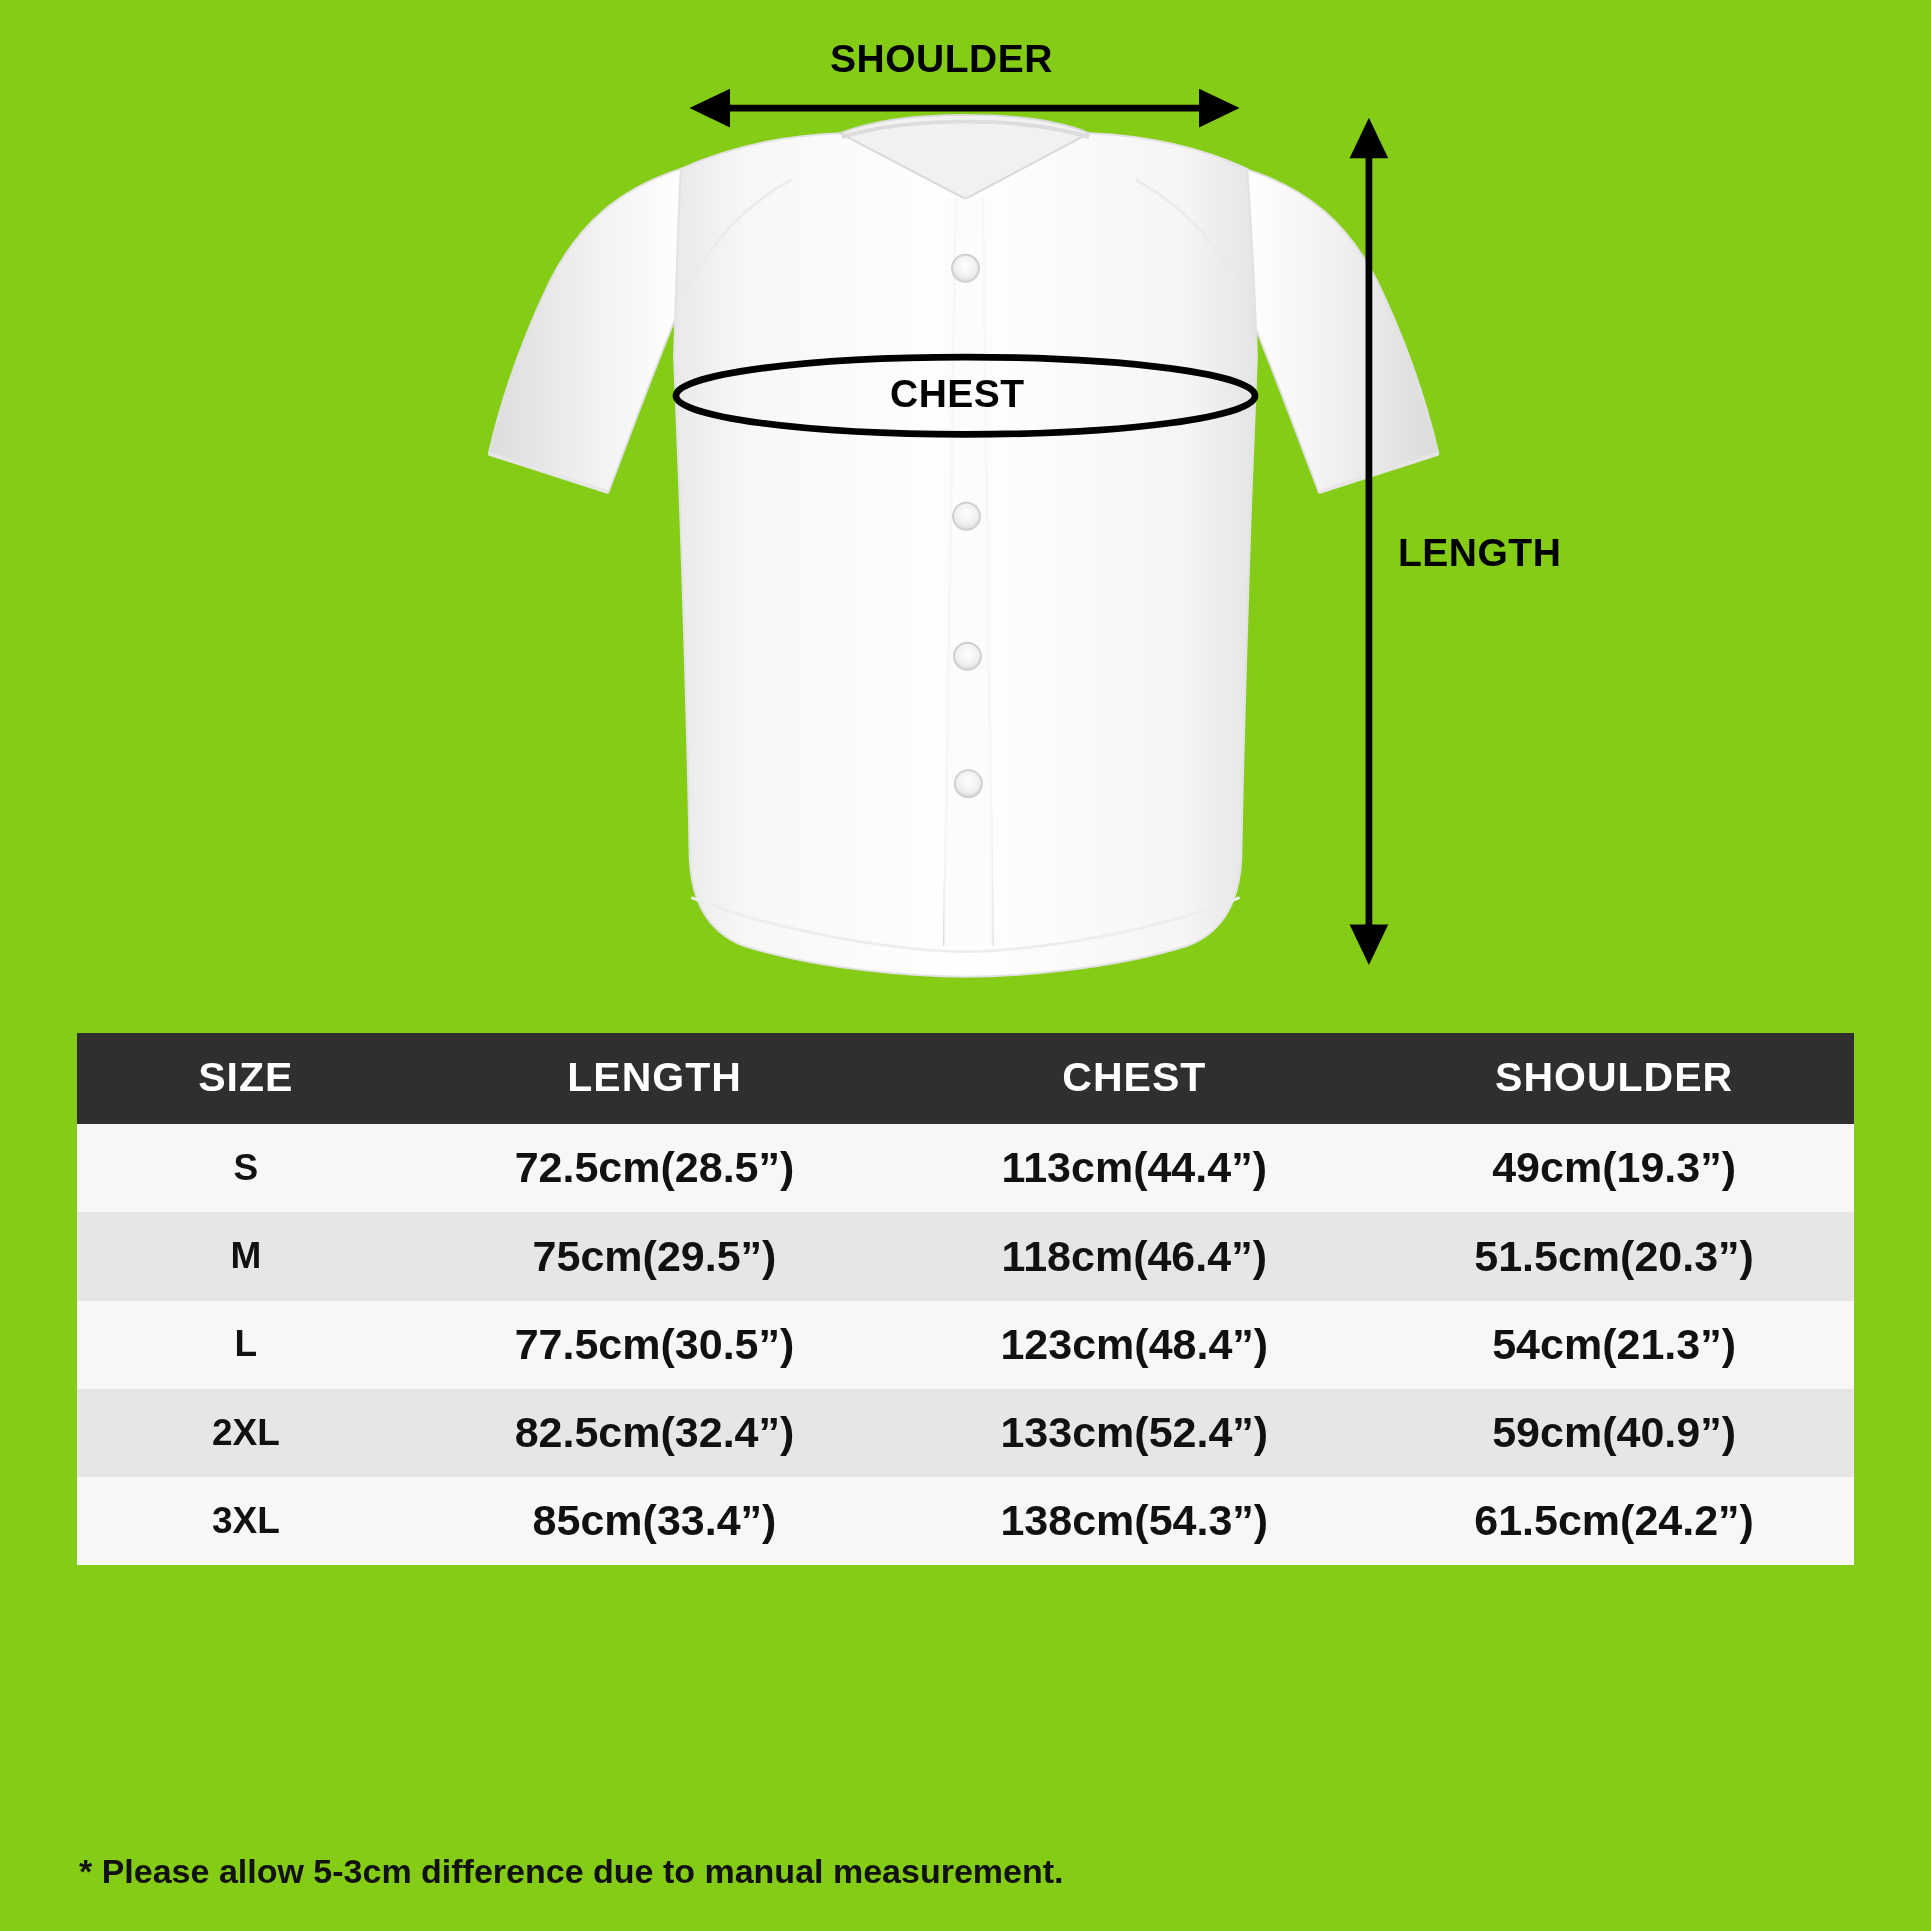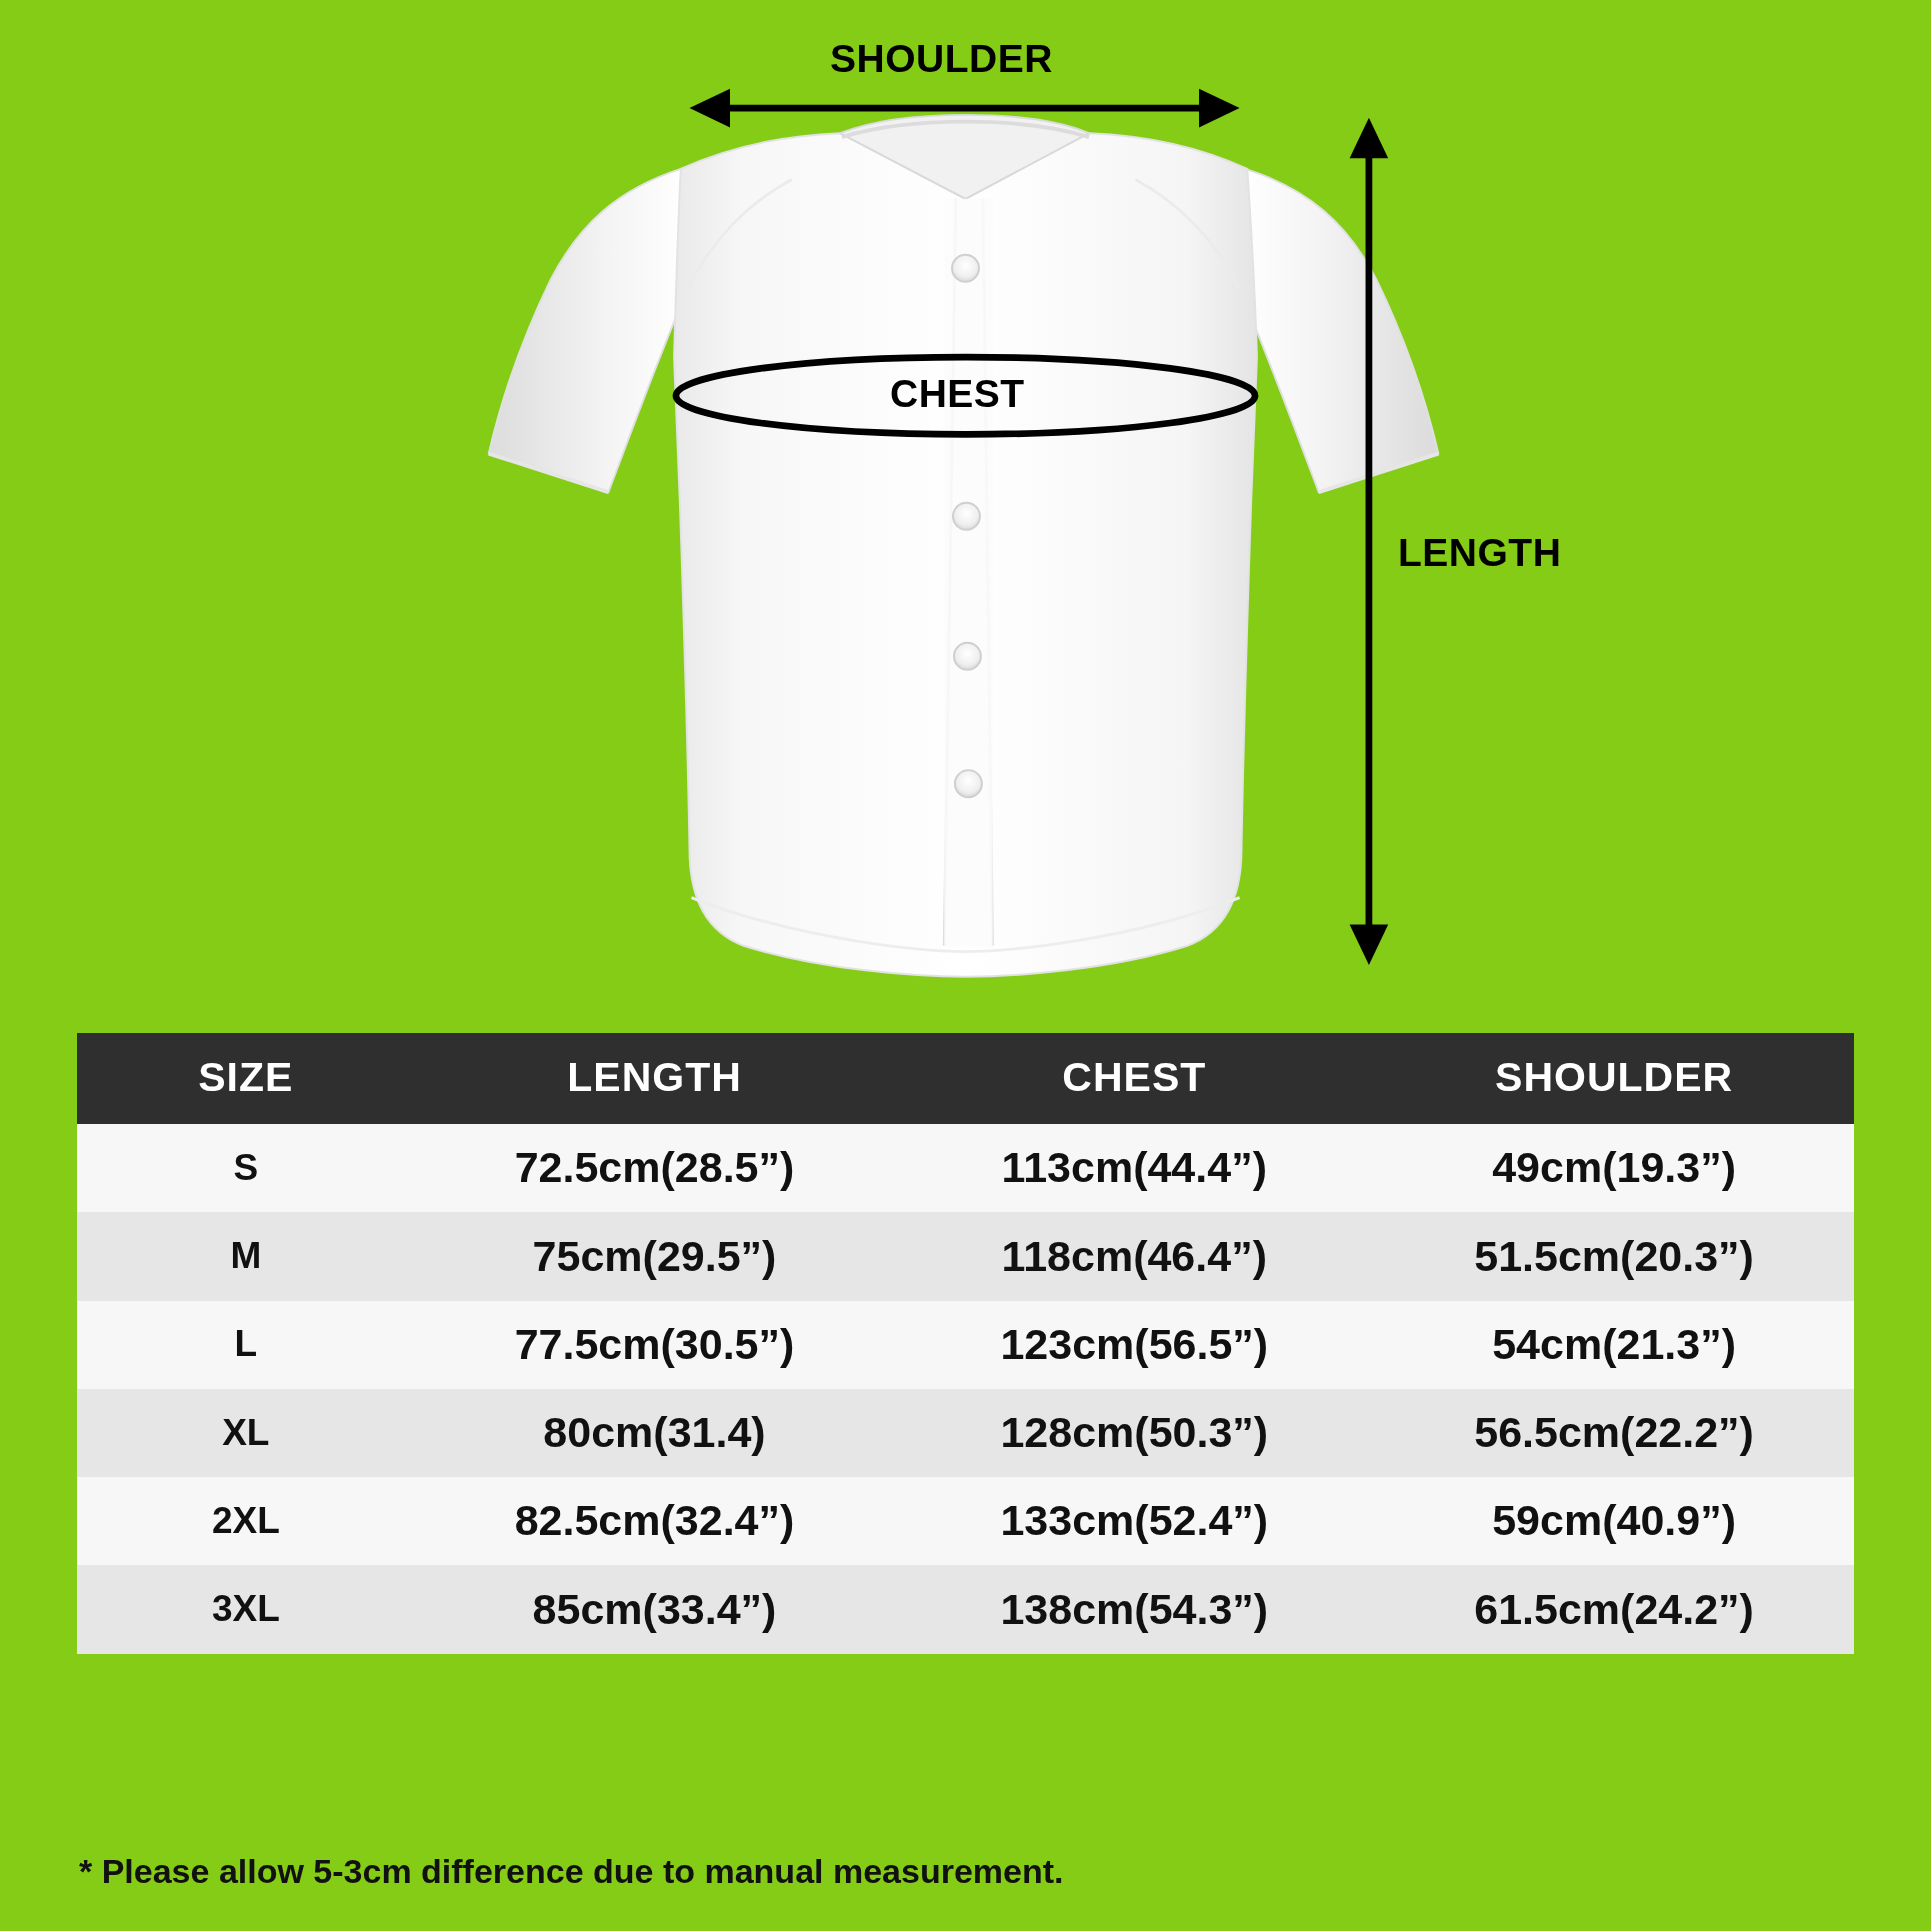--- a/index.html
+++ b/index.html
@@ -223,28 +223,22 @@
         </tr>
         <tr>
           <td class="size-col">M</td>
           <td>75cm(29.5”)</td>
           <td>118cm(46.4”)</td>
           <td>51.5cm(20.3”)</td>
         </tr>
         <tr>
           <td class="size-col">L</td>
           <td>77.5cm(30.5”)</td>
-          <td>123cm(56.5”)</td>
+          <td>123cm(48.4”)</td>
           <td>54cm(21.3”)</td>
-        </tr>
-        <tr>
-          <td class="size-col">XL</td>
-          <td>80cm(31.4)</td>
-          <td>128cm(50.3”)</td>
-          <td>56.5cm(22.2”)</td>
         </tr>
         <tr>
           <td class="size-col">2XL</td>
           <td>82.5cm(32.4”)</td>
           <td>133cm(52.4”)</td>
           <td>59cm(40.9”)</td>
         </tr>
         <tr>
           <td class="size-col">3XL</td>
           <td>85cm(33.4”)</td>

